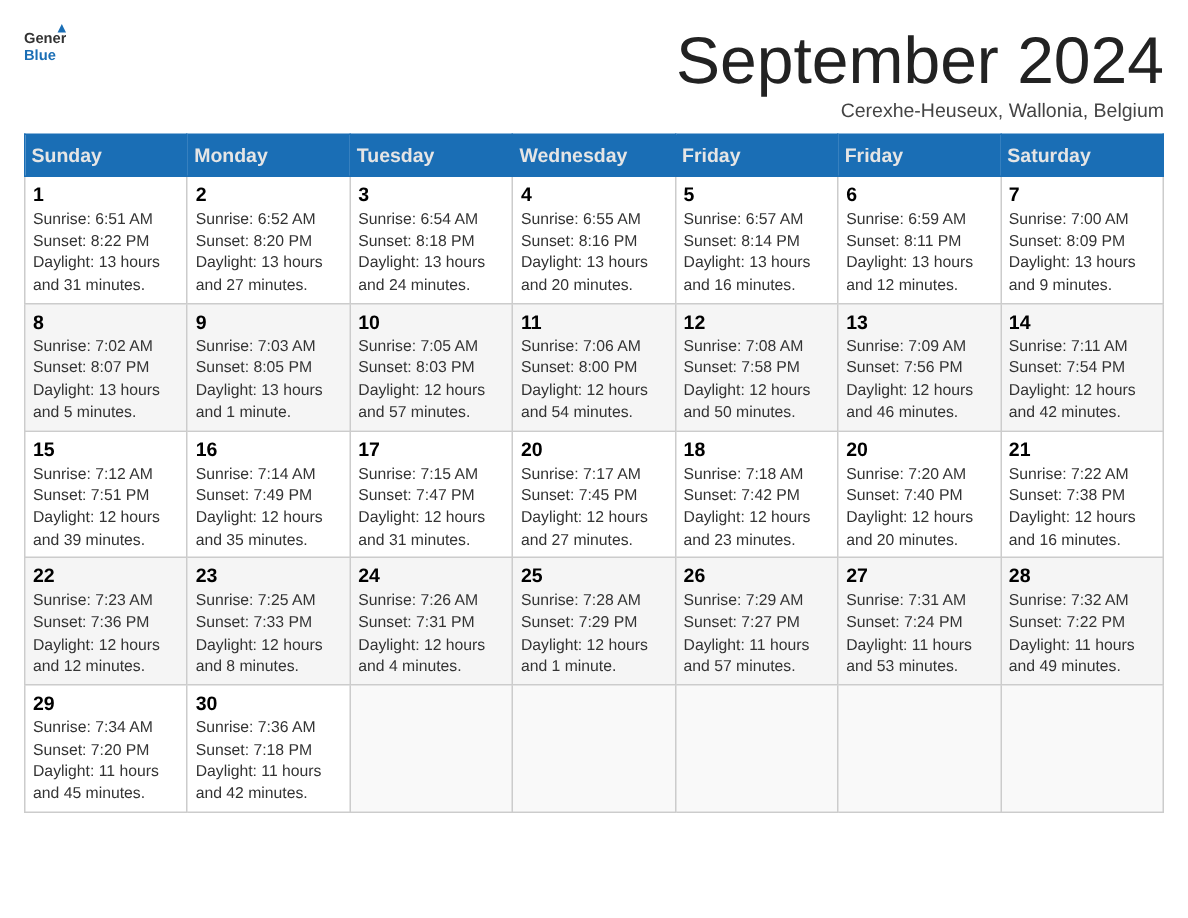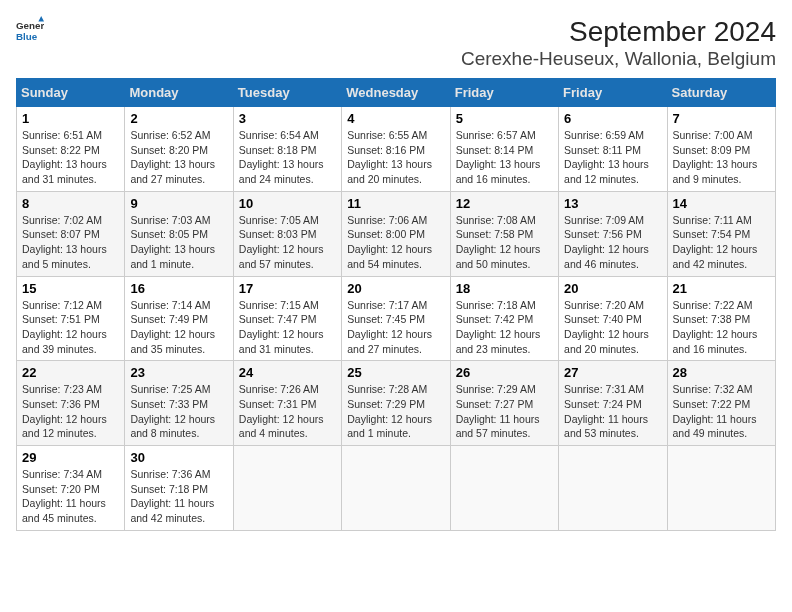--- a/index.html
+++ b/index.html
@@ -22,26 +22,26 @@
       gap: 2px;
     }
     .logo-icon {
       width: 28px;
       height: 28px;
     }
     .title-block {
       text-align: right;
     }
     .month-title {
-      font-size: 28px;
+      font-size: 44px;
       font-weight: normal;
       color: #222;
     }
     .location {
-      font-size: 19px;
+      font-size: 13px;
       color: #444;
     }
     table {
       width: 100%;
       border-collapse: collapse;
       font-size: 11px;
     }
     thead tr th {
       background-color: #1a6eb5;
       color: #e5e5e5;

